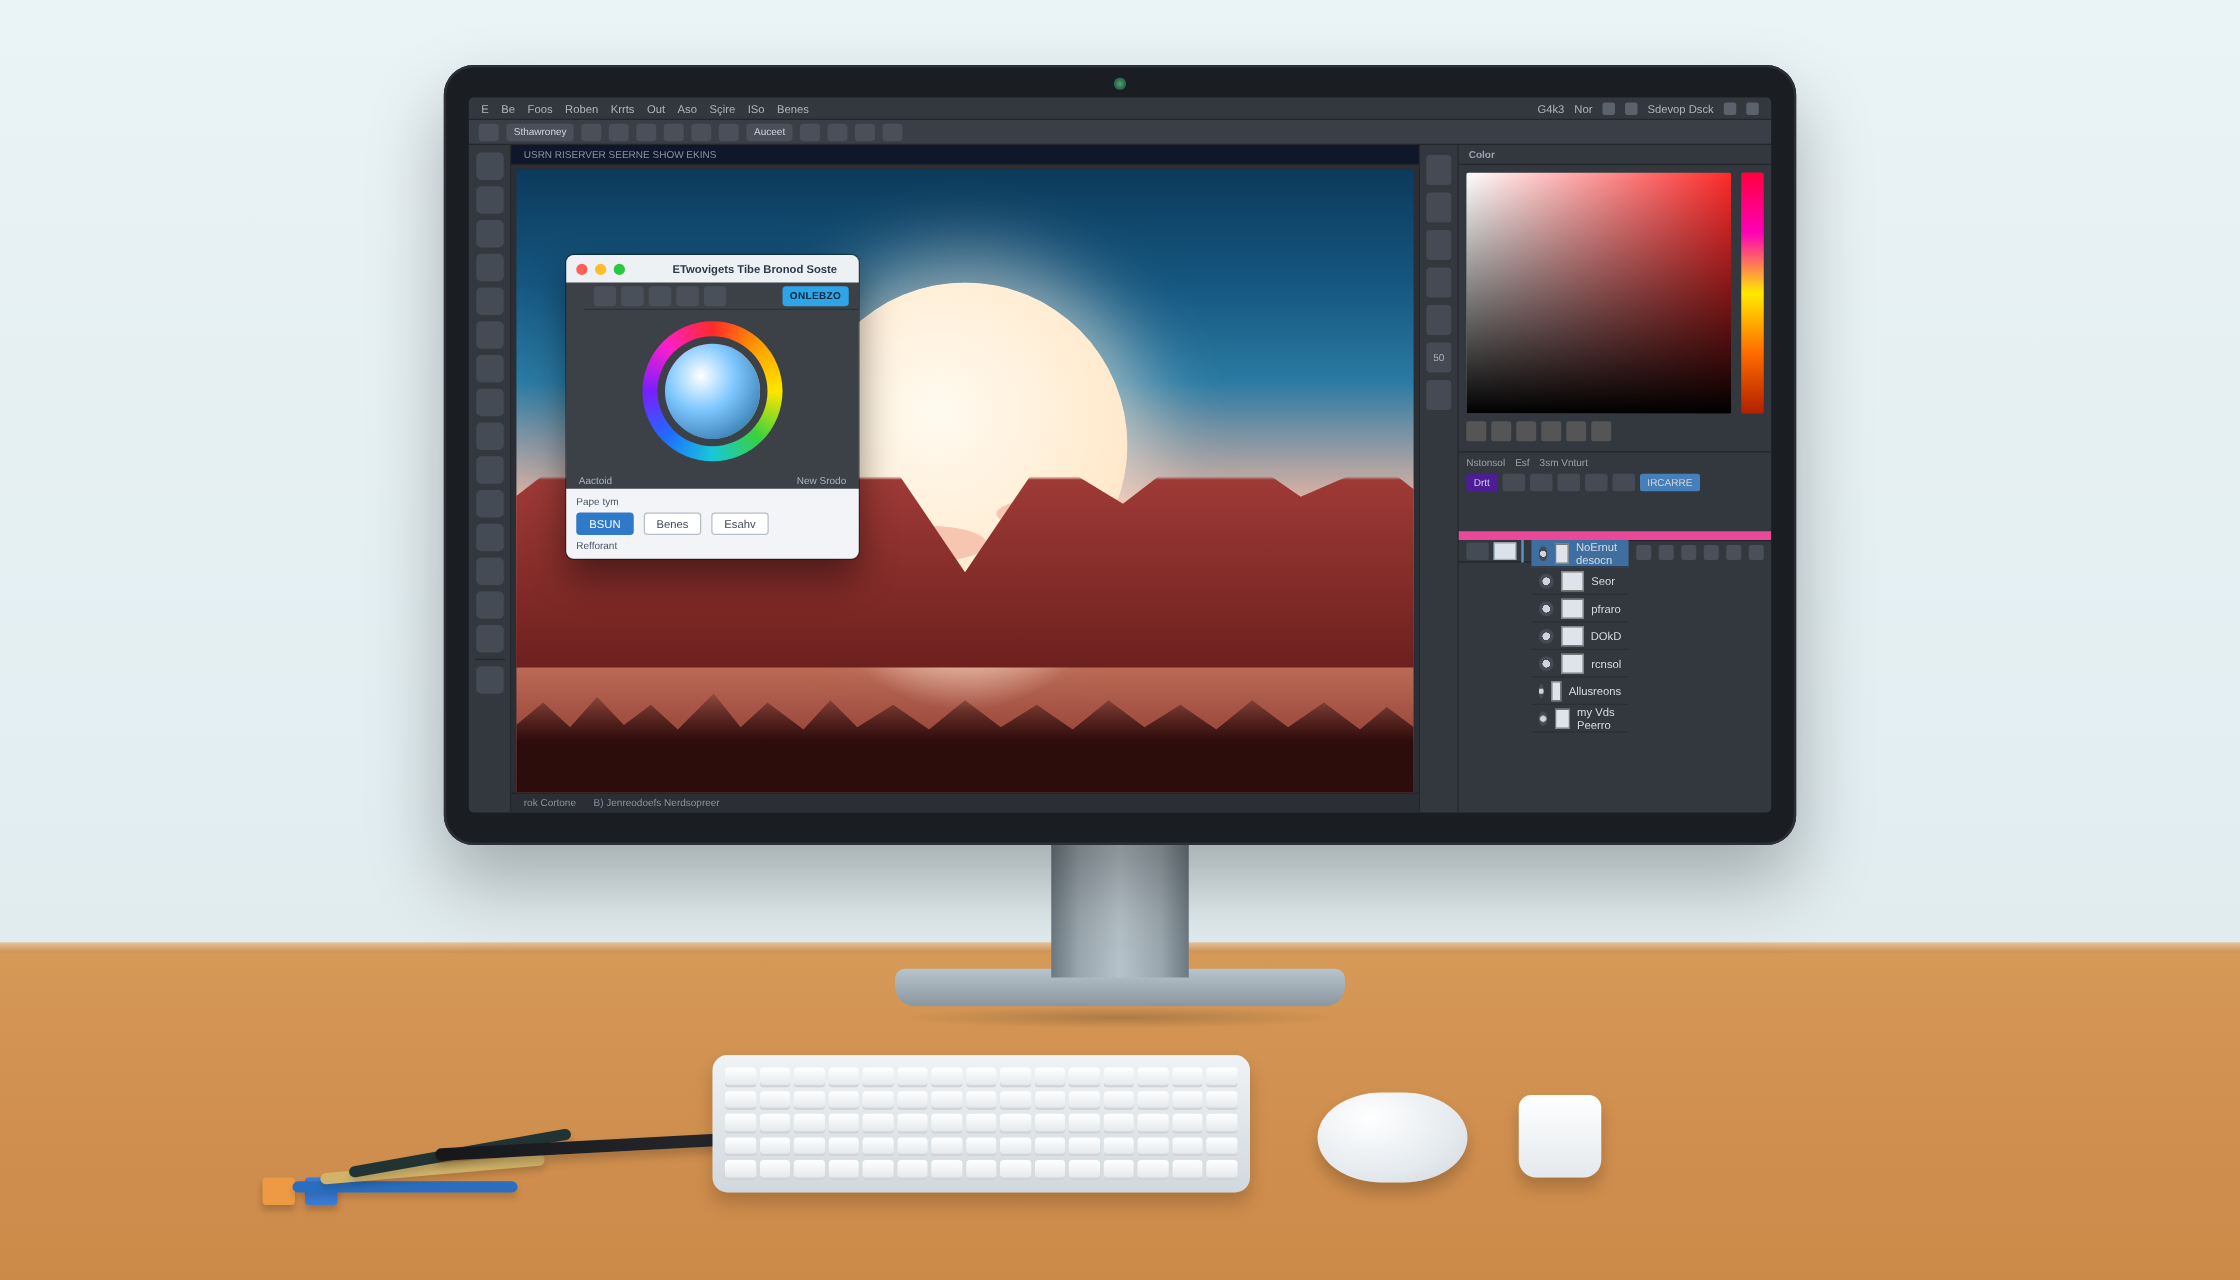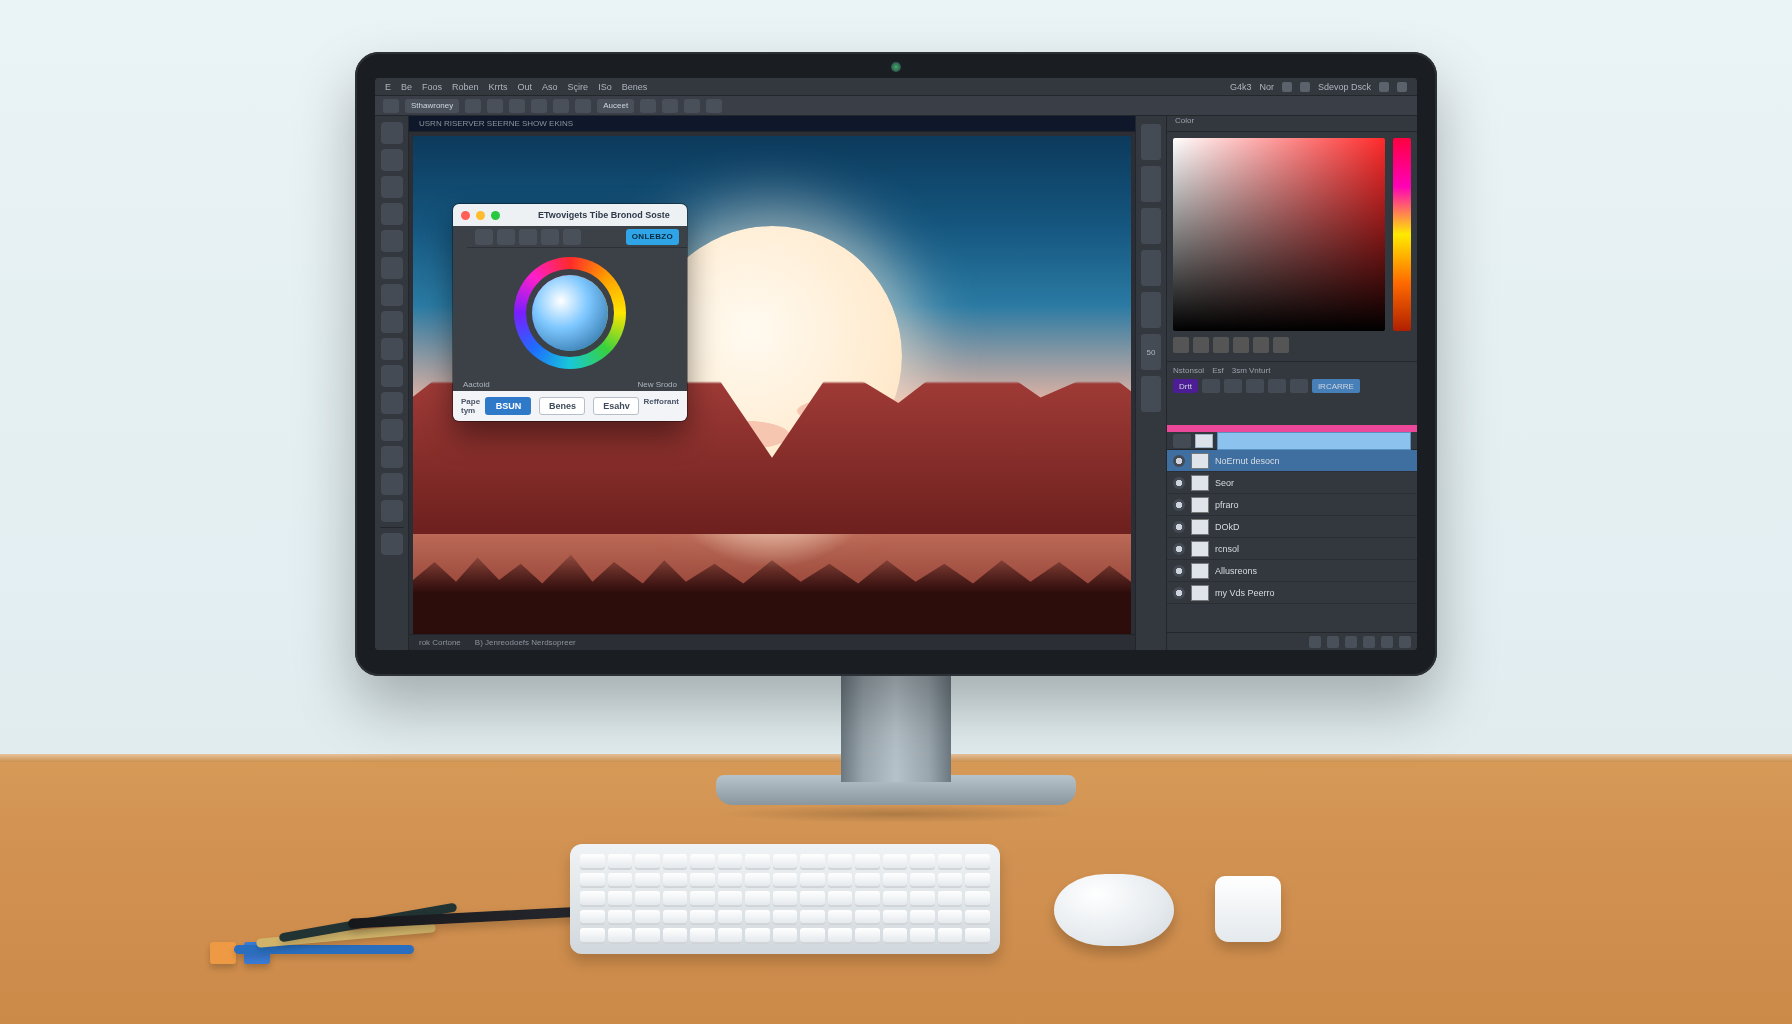--- a/index.html
+++ b/index.html
@@ -115,47 +115,47 @@
      clip-path:polygon(0 60%,8% 42%,16% 55%,25% 35%,33% 52%,42% 38%,50% 72%,58% 38%,66% 52%,75% 32%,84% 50%,92% 40%,100% 58%,100% 100%,0 100%); }
   .trees{ position:absolute; left:0; right:0; bottom:0; height:90px;
     background:
       linear-gradient(180deg,rgba(45,12,12,0) 0%, #2d0c0c 55%);
     clip-path:polygon(0 40%,3% 20%,6% 42%,9% 15%,12% 40%,15% 22%,18% 44%,22% 12%,25% 42%,28% 20%,32% 44%,35% 18%,38% 42%,42% 22%,46% 44%,50% 18%,54% 42%,58% 22%,62% 44%,66% 18%,70% 42%,74% 22%,78% 44%,82% 18%,86% 42%,90% 20%,94% 44%,97% 24%,100% 42%,100% 100%,0 100%);}
   .statusbar{ height:16px; background:#2b2f35; border-top:1px solid #202328;
     display:flex; align-items:center; gap:14px; padding:0 10px; font-size:8px; color:#8b929d;}
 
   .docks { width:32px; background:#33383f; border-left:1px solid #23262b; border-right:1px solid #23262b;
     display:flex; flex-direction:column; align-items:center; gap:6px; padding:8px 0;}
-  .dockicon{ width:20px; height:36px; background:#454b54; border-radius:3px; font-size:8px;
+  .dockicon{ width:20px; height:24px; background:#454b54; border-radius:3px; font-size:8px;
     display:flex;align-items:center;justify-content:center;color:#aeb4bd;}
 
   .panels { width:250px; background:#33383f; display:flex; flex-direction:column; }
   .panel-title { height:16px; font-size:8px; color:#9aa1ab; padding:0 8px;
-    display:flex; align-items:flex-start; gap:8px; border-bottom:1px solid #23262b;}
+    display:flex; align-items:center; gap:8px; border-bottom:1px solid #23262b;font-weight:bold;}
   .colorpanel { height:230px; padding:6px; position:relative; border-bottom:1px solid #23262b;}
   .colorfield{ position:absolute; left:6px; right:32px; top:6px; bottom:30px;
     background:
       linear-gradient(180deg, rgba(0,0,0,0) 0%, #000 100%),
       linear-gradient(90deg, #fff 0%, #ff2a2a 100%);
     border-radius:2px;}
   .huebar{ position:absolute; right:6px; top:6px; bottom:30px; width:18px; border-radius:2px;
     background:linear-gradient(180deg,#ff0040,#ff00b7,#ffea00,#ff6a00,#b02000);}
   .swatchrow{ position:absolute; left:6px; right:6px; bottom:6px; height:18px;
     display:flex; gap:4px;}
   .swatchrow span{ width:16px; height:16px; border-radius:2px; background:#555;}
 
   .midpanel { height:70px; border-bottom:7px solid #ec4899; padding:4px 6px;}
   .midpanel .tabs{ display:flex; gap:8px; font-size:8px; color:#9aa1ab;}
   .midpanel .row{ display:flex; gap:4px; margin-top:4px;}
   .mini{ width:18px; height:14px; background:#454b54; border-radius:2px;}
   .pill{ height:14px; background:#4c1d95; border-radius:2px; font-size:8px; color:#cfd5de;
     display:flex;align-items:center;padding:0 6px;}
   .pill.blue{ background:#4780b9;}
 
-  .layers { flex:1; display:flex; flex-direction:column;}
+  .layers { flex:1; display:flex; flex-direction:row;}
   .layers .tl-head{ height:18px; display:flex; align-items:center; gap:4px; padding:0 6px;
     border-bottom:1px solid #23262b;}
   .tl-head .frame{ width:18px; height:14px; background:#dce2e9; border:1px solid #9fb5cc;}
   .tl-head .strip{ flex:1; height:18px;
     background:linear-gradient(90deg,#8cc3ee 0 100%);
     border:1px solid #5a91c0;}
   .layerlist{ flex:1; overflow:hidden;}
   .layerrow{ height:22px; display:flex; align-items:center; gap:6px; padding:0 6px;
     border-bottom:1px solid #2b2f35;}
   .layerrow.sel{ background:#3f6fa0;}
@@ -189,21 +189,21 @@
   .wheel .inner{ width:76px; height:76px; border-radius:50%;
     background:radial-gradient(circle at 38% 34%, #fff 0%, #7dc7ff 40%, #1c5e90 100%);
     box-shadow:0 0 0 6px #3c4148;}
   .dlg-labels{ display:flex; justify-content:space-between; padding:2px 10px;
     font-size:8px; color:#aeb4bd;}
   .dlg-list .item{ height:22px; display:flex; align-items:center; padding:0 10px;
     font-size:9px; color:#d6dbe3; border-top:1px solid #2d3137;}
   .dlg-list .item.row{ justify-content:space-between;}
   .dlg-list .item .dot{ width:12px;height:12px;background:#4a5059;border-radius:2px;}
   .dlg-foot{ background:#f2f4f7; border-radius:0 0 6px 6px; padding:6px 8px;
-    display:flex; flex-direction:row; gap:4px;font-weight:bold;}
+    display:flex; flex-direction:column; gap:4px;}
   .dlg-foot .lab{ font-size:8px; color:#4a5568;}
   .dlg-foot .btnrow{ display:flex; gap:8px;}
   .btn{ height:18px; border-radius:3px; font-size:9px; display:flex; align-items:center;
     justify-content:center; padding:0 8px;}
   .btn.sel{ background:#2f79c9; color:#fff; min-width:46px;text-align:right;}
   .btn.out{ background:#fff; border:1px solid #b6bec8; color:#3f4b5b; min-width:46px;}
 </style>
 </head>
 <body>
 

